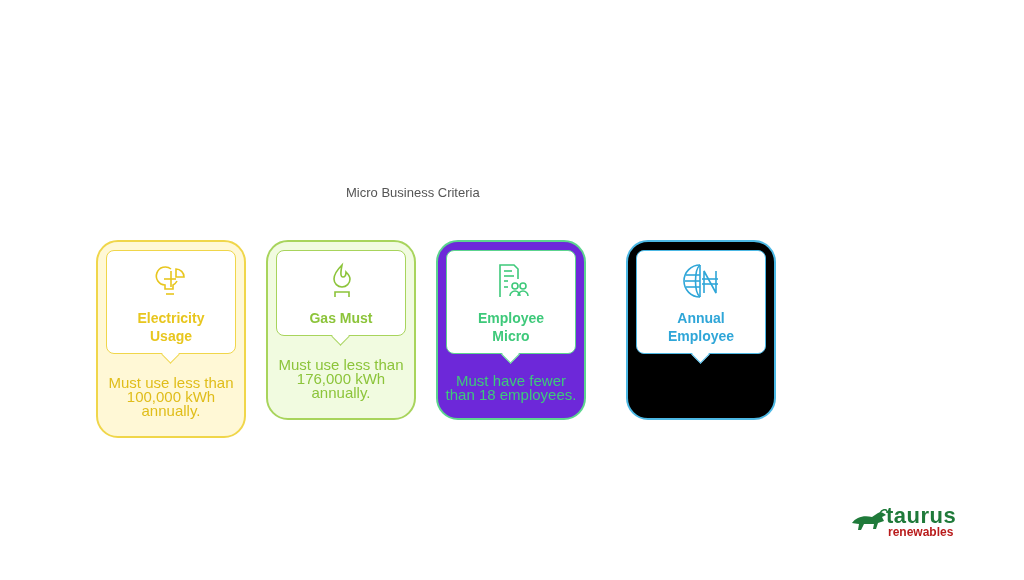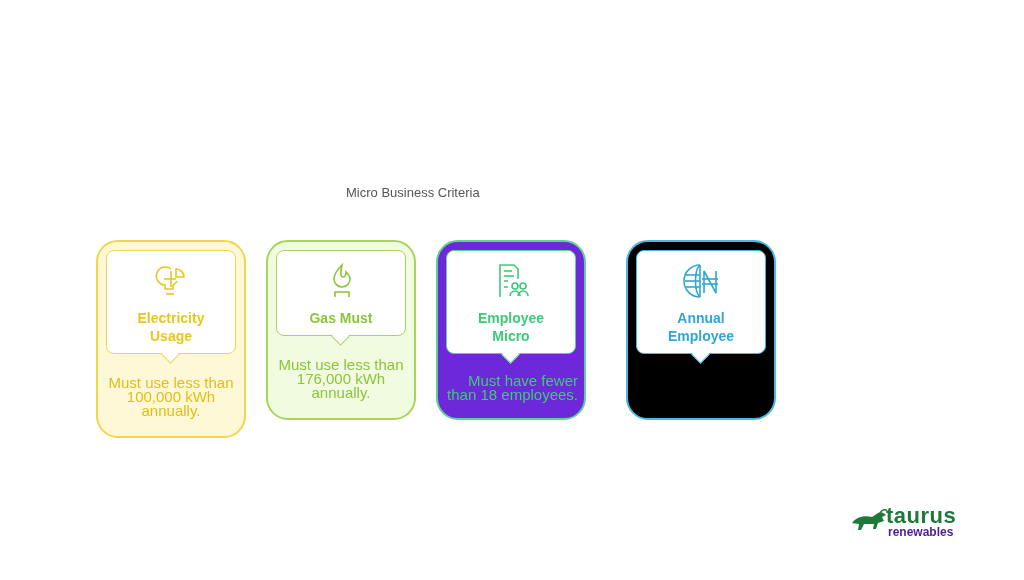--- a/index.html
+++ b/index.html
@@ -10,21 +10,21 @@
   .inner { position:absolute; left:8px; top:8px; width:130px; height:104px; background:#ffffff;
            border:1.5px solid; border-radius:8px; box-sizing:border-box; }
   .inner::after { content:""; position:absolute; left:57px; bottom:-8px; width:12px; height:12px;
                   background:#ffffff; border-right:1.5px solid; border-bottom:1.5px solid;
                   border-color:inherit; transform:rotate(45deg); }
   .icon { position:absolute; left:45px; top:10px; width:40px; height:40px; }
   .label { position:absolute; left:0; right:0; text-align:center; font-weight:bold; font-size:14px; line-height:18px; }
   .desc { position:absolute; left:6px; right:6px; text-align:center; font-size:15px; line-height:14px; }
   .logo { position:absolute; left:850px; top:505px; }
   .logo .t1 { position:absolute; left:36px; top:-2px; font-weight:bold; font-size:22px; color:#1f7a3a; letter-spacing:0.5px; }
-  .logo .t2 { position:absolute; left:38px; top:20px; font-weight:bold; font-size:12px; color:#4c1d95; }
+  .logo .t2 { position:absolute; left:38px; top:20px; font-weight:bold; font-size:12px; color:#b91c1c; }
 </style>
 </head>
 <body>
 
 <div class="title">Micro Business Criteria</div>
 
 <div class="card" style="left:96px; height:198px; background:#fff8d6; border-color:#f0d64a;">
   <div class="inner" style="border-color:#f0d64a;">
     <svg class="icon" viewBox="0 0 40 40" fill="none" stroke="#e8c61e" stroke-width="1.6">
       <path d="M19 8 a9 9 0 1 0 -6 16 v4 h8 v-4 a9 9 0 0 0 4 -4"></path>
@@ -73,21 +73,21 @@
       <circle cx="23" cy="25" r="3"></circle>
         <circle cx="31" cy="25" r="3"></circle>
       <path d="M18 35 a5 5 0 0 1 10 0"></path>
         <path d="M26 35 a5 5 0 0 1 10 0"></path>
     </svg>
     <div class="label" style="top:58px; color:#3ec97a;">
       <div>Employee</div>
       <div>Micro</div>
     </div>
   </div>
-  <div class="desc" style="top:132px; color:#3ec97a;text-align:right;">
+  <div class="desc" style="top:132px; color:#3ec97a;">
     <div>Must have fewer</div>
     <div>than 18 employees.</div>
   </div>
 </div>
 
 <div class="card" style="left:606px; height:180px; background:#000000; border-color:#4cb8e4;margin-left:20px;">
   <div class="inner" style="border-color:#4cb8e4;">
     <svg class="icon" viewBox="0 0 40 40" fill="none" stroke="#2fa6d8" stroke-width="1.6">
       <path d="M18 4 a16 16 0 0 0 0 32"></path>
       <path d="M18 4 c-6 5 -6 27 0 32"></path>

